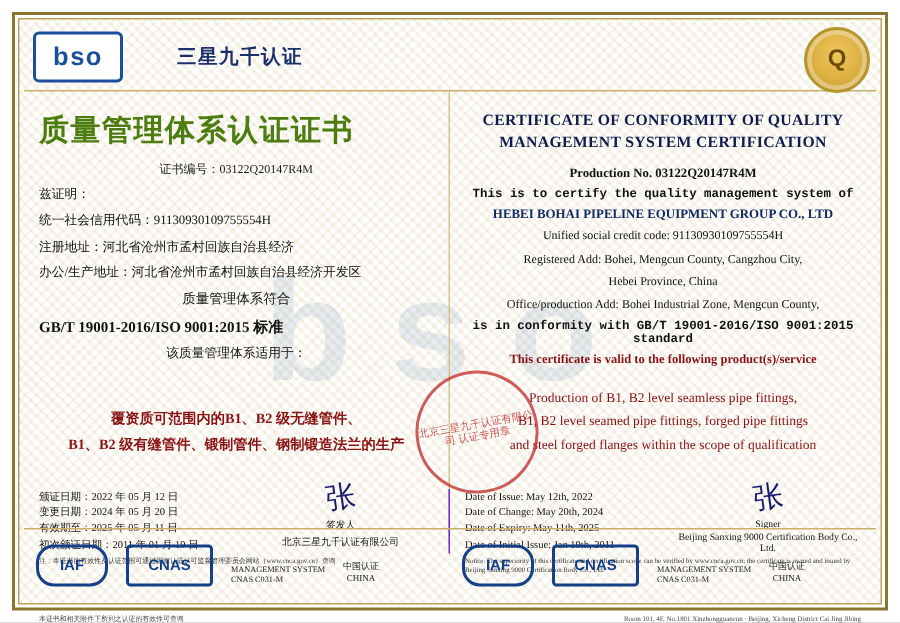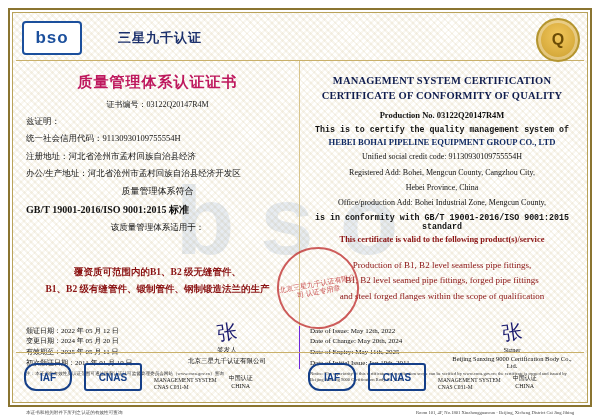--- a/index.html
+++ b/index.html
@@ -68,21 +68,21 @@
     display:flex;align-items:center;justify-content:center;
     font-family:"Liberation Sans", sans-serif;color:#6b4c06;font-weight:bold;font-size:16px;
     box-shadow:inset 0 0 0 3px rgba(255,255,255,.35);
   }
   
   .cols{display:flex;position:relative;height:302px;}
   .col{position:relative;box-sizing:border-box;}
   .col-cn{width:50%;padding:8px 10px 0 10px;border-right:1px solid #d8c48b;}
   .col-en{width:50%;padding:8px 10px 0 10px;text-align:center;}
   .t-cn-title{
-    text-align:center;font-size:15px;font-weight:bold;color:#be185d;
+    text-align:left;font-size:20px;font-weight:bold;color:#4d7c0f;
     letter-spacing:1px;margin-top:4px;
   }
   .t-cn-num{text-align:center;font-size:8px;color:#1a1a1a;margin-top:7px;}
   .kv{font-size:8.5px;color:#111;margin-top:5px;line-height:1.45;}
   .cn-company{
     text-align:center;font-size:11px;font-weight:bold;color:#102a63;margin-top:3px;
   }
   .cn-sys{text-align:center;font-size:9px;color:#111;margin-top:6px;}
   .cn-std{text-align:left;font-size:10px;font-weight:bold;color:#111;margin-top:5px;}
   .cn-scope-lead{text-align:center;font-size:8.5px;color:#111;margin-top:5px;}
@@ -189,22 +189,22 @@
         <div class="cn-std">GB/T 19001-2016/ISO 9001:2015 标准</div>
         <div class="cn-scope-lead">该质量管理体系适用于：</div>
         <div class="cn-scope">
           <div>覆资质可范围内的B1、B2 级无缝管件、</div>
           <div>B1、B2 级有缝管件、锻制管件、钢制锻造法兰的生产</div>
         </div>
       </div>
 
       <div class="col col-en">
         <div class="en-title">
+          <div>CERTIFICATE OF CONFORMITY OF QUALITY</div>
           <div>MANAGEMENT SYSTEM CERTIFICATION</div>
-          <div>CERTIFICATE OF CONFORMITY OF QUALITY</div>
         </div>
         <div class="en-cert-no">Production No. 03122Q20147R4M</div>
         <div class="en-strong">This is to certify the quality management system of</div>
         <div class="en-company">HEBEI BOHAI PIPELINE EQUIPMENT GROUP CO., LTD</div>
         <div class="en-line">Unified social credit code: 91130930109755554H</div>
         <div class="en-line">Registered Add: Bohei, Mengcun County, Cangzhou City,</div>
         <div class="en-line">Hebei Province, China</div>
         <div class="en-line">Office/production Add: Bohei Industrial Zone, Mengcun County,</div>
         <div class="en-strong">is in conformity with GB/T 19001-2016/ISO 9001:2015 standard</div>
         <div class="en-red">This certificate is valid to the following product(s)/service</div>

